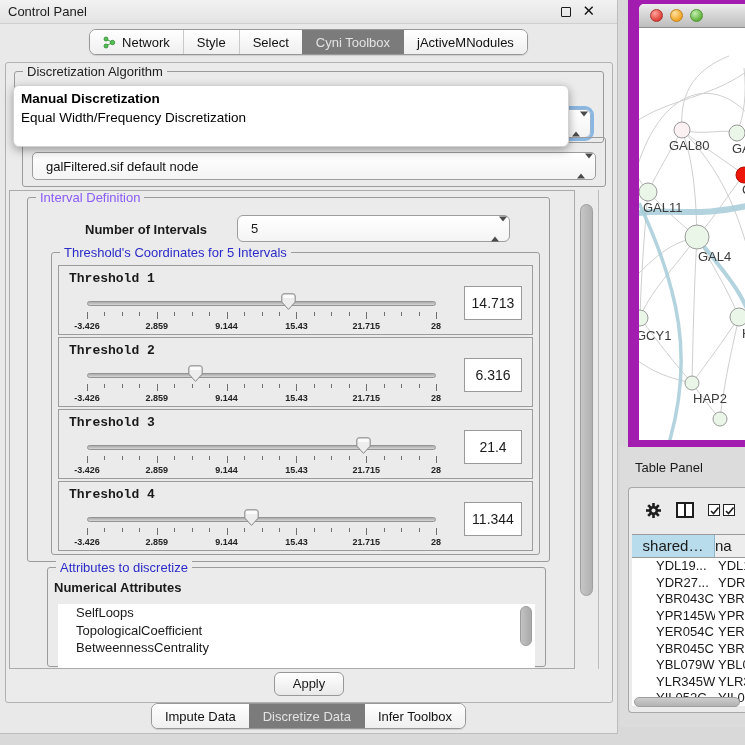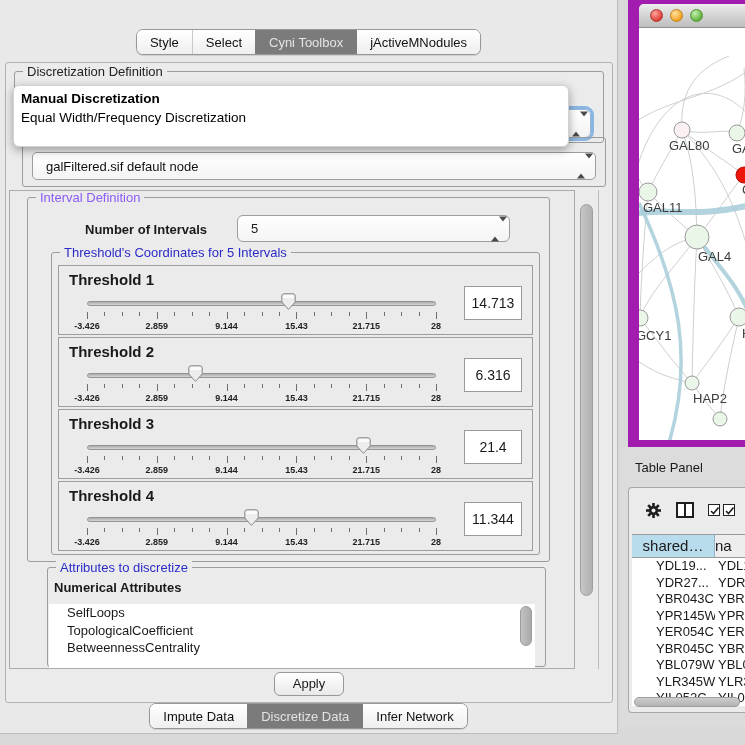--- a/index.html
+++ b/index.html
@@ -53,35 +53,35 @@
 
   .interval-group { left:17px; top:6px; width:523px; height:365px; }
   .noi-label { position:absolute; left:57px; top:24px; font-weight:bold; font-size:13px; }
   .spinner { position:absolute; left:209px; top:17px; width:273px; height:27px; background:linear-gradient(#ffffff,#f4f4f4); border:1px solid #9d9d9d; border-radius:6px; }
   .spinner .spin-val { position:absolute; left:13px; top:5px; font-size:13px; }
 
   .thr-group { position:absolute; left:23px; top:54px; width:489px; height:303px; border:1px solid #9b9b9b; border-radius:3px; }
   .thr-group > .group-title { position:absolute; top:-8px; left:8px; background:#ebebeb; padding:0 4px; font-size:13px; white-space:nowrap; }
   .panels { position:absolute; left:6px; right:6px; top:12px; }
   .threshold-panel { position:relative; height:70px; margin-bottom:2px; border:1px solid #9c9c9c; background:#ebebeb; }
-  .th-label { position:absolute; left:10px; top:5px; font-weight:bold; font-size:15px; }
+  .th-label { position:absolute; left:10px; top:5px; font-weight:bold; font-size:13px;font-family:Liberation Mono, monospace; }
   .slider-zone { position:absolute; left:28px; right:96px; top:26px; height:42px; }
   .slider-track { position:absolute; left:0; right:0; top:9px; height:5px; border-radius:3px; background:linear-gradient(#ababab,#d6d6d6); border:1px solid #949494; }
   .slider-thumb { position:absolute; top:1px; width:15px; height:17px; margin-left:-7px; }
   .ticks { position:absolute; left:0; right:0; top:20px; height:8px; }
   .tick { position:absolute; top:0; width:1px; background:#6f6f6f; }
   .tick.minor { height:4px; }
   .tick.major { height:7px; }
   .tick-labels { position:absolute; left:0; right:0; top:29px; height:11px; }
   .tick-lab { position:absolute; transform:translateX(-50%); font-size:9px; font-weight:bold; color:#222; white-space:nowrap; }
   .value-box { position:absolute; right:10px; top:20px; width:58px; height:34px; background:#ffffff; border:1px solid #9a9a9a; font-size:14px; display:flex; align-items:center; justify-content:center; }
 
   .attr-group { left:37px; top:376px; width:499px; height:100px; }
   .attr-list-label { position:absolute; left:6px; top:12px; font-weight:bold; font-size:13px; }
-  .attr-list { position:absolute; left:1px; right:10px; top:36px; height:76px; background:#ffffff; overflow:hidden; }
+  .attr-list { position:absolute; left:10px; right:10px; top:36px; height:76px; background:#ffffff; overflow:hidden; }
   .attr-item { padding-left:18px; font-size:13px; line-height:17.5px; white-space:nowrap; }
   .list-vscroll { position:absolute; right:3px; top:2px; width:12px; height:40px; border-radius:6px; background:linear-gradient(90deg,#c2c2c2,#aaaaaa); border:1px solid #9c9c9c; }
 
   .apply-btn { position:absolute; left:50%; transform:translateX(-50%); top:609px; width:70px; height:24px; background:linear-gradient(#ffffff,#e9e9e9); border:1px solid #989898; border-radius:6px; font-size:13px; text-align:center; line-height:22px; }
 
   .cp-bottom-tabs { position:absolute; top:703px; left:0; right:0; display:flex; justify-content:center; }
 
   
   .network-frame { position:absolute; left:620px; top:0; width:125px; height:447px; background:#a21caf;margin-left:8px; }
   .network-window { position:absolute; left:11px; top:4px; right:0; bottom:7px; background:#ffffff; border-radius:5px 0 0 0; overflow:hidden; }
@@ -113,42 +113,57 @@
   .h-scrollbar { position:absolute; left:0; right:0; bottom:3px; height:13px; }
   .h-thumb { position:absolute; left:2px; top:1px; width:106px; height:10px; border-radius:5px; background:linear-gradient(#cdcdcd,#b3b3b3); border:1px solid #9e9e9e; }
 
   .gear-svg, .cols-svg, .nettab-svg { display:block; }
 </style>
 </head>
 <body>
 
 <div class="control-panel">
 
+  <div class="cp-titlebar">
+    <span class="cp-title">Control Panel</span>
+    <span class="float-icon"></span>
+    <span class="close-icon">✕</span>
+  </div>
 
   <div class="cp-tabsrow">
     <div class="tab-group">
       <div class="tab">
+        <svg class="nettab-svg" width="13" height="13" viewBox="0 0 13 13">
+          <line x1="3" y1="3" x2="9.5" y2="6.5" stroke="#3faa3f" stroke-width="1"></line>
+          <line x1="3" y1="10" x2="9.5" y2="6.5" stroke="#3faa3f" stroke-width="1"></line>
+          <circle cx="3" cy="3" r="2" fill="#56c156" stroke="#2e8a2e" stroke-width="0.8"></circle>
+          <circle cx="3" cy="10" r="2" fill="#56c156" stroke="#2e8a2e" stroke-width="0.8"></circle>
+          <circle cx="9.5" cy="6.5" r="2.2" fill="#56c156" stroke="#2e8a2e" stroke-width="0.8"></circle>
+        </svg>
+        <span>Network</span>
+      </div>
+      <div class="tab">
           <span>Style</span>
         </div>
       <div class="tab">
           <span>Select</span>
         </div>
       <div class="tab active">
           <span>Cyni Toolbox</span>
         </div>
       <div class="tab">
           <span>jActiveMNodules</span>
         </div>
     </div>
   </div>
 
   <div class="cp-body">
 
     <div class="group algo-group">
-      <span class="group-title">Discretization Definition</span>
+      <span class="group-title">Discretization Algorithm</span>
       <div class="algo-combo">
         <span class="combo-arrows"><span class="arr-up"></span><span class="arr-down"></span></span>
       </div>
     </div>
 
     <div class="algo-popup">
       <div class="popup-item selected">Manual Discretization</div>
       <div class="popup-item">Equal Width/Frequency Discretization</div>
     </div>
 
@@ -364,21 +379,21 @@
 
   <div class="cp-bottom-tabs">
     <div class="tab-group">
       <div class="tab">
           <span>Impute Data</span>
         </div>
       <div class="tab active">
           <span>Discretize Data</span>
         </div>
       <div class="tab">
-          <span>Infer Network</span>
+          <span>Infer Toolbox</span>
         </div>
     </div>
   </div>
 </div>
 
 <div class="network-frame">
   <div class="network-window">
     <div class="mac-titlebar">
       <span class="traffic red"></span>
       <span class="traffic yellow"></span>

